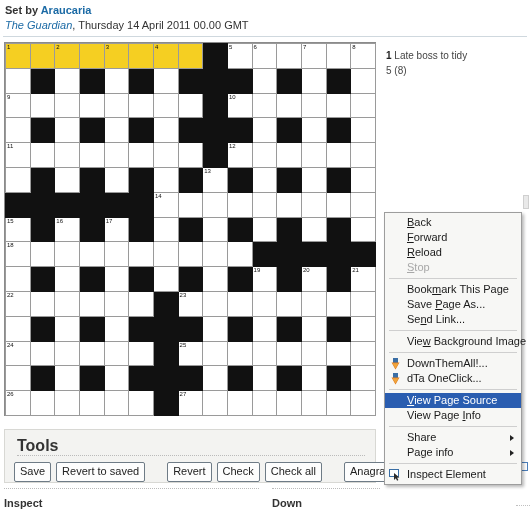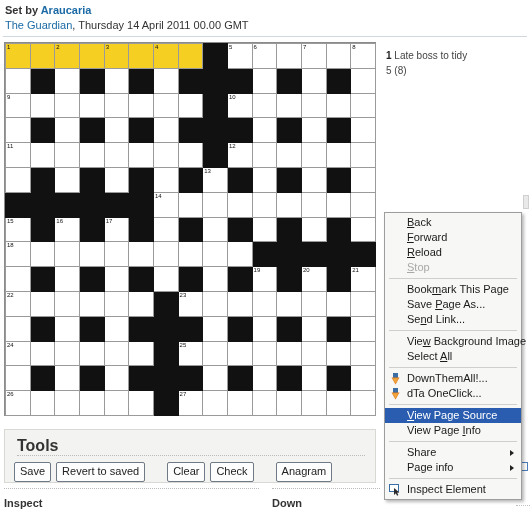--- a/index.html
+++ b/index.html
@@ -11,21 +11,21 @@
     color:#333333;
     overflow:hidden;
     position:relative;
   }
   .page{position:relative;width:530px;height:513px;overflow:hidden;}
 
   
   .byline{position:absolute;left:5px;top:4px;font-size:11px;font-weight:bold;color:#333;}
   .byline .setter{color:#1b6aa5;}
   .publine{position:absolute;left:5px;top:19px;font-size:11px;color:#333;}
-  .publine .paper{color:#1b6aa5;}
+  .publine .paper{color:#1b6aa5;font-style:italic;}
   .hdr-rule{position:absolute;left:3px;top:36px;width:524px;height:0;border-top:1px solid #cfd8de;}
 
   
   .grid-wrap{position:absolute;left:4px;top:42px;width:372px;height:374px;
     border:1px solid #8b8b8b;background:#8b8b8b;box-sizing:border-box;}
   table.grid{border-collapse:collapse;width:370px;height:372px;table-layout:fixed;}
   table.grid td{
     width:24.66px;height:24.8px;padding:0;margin:0;
     border:1px solid #9a9a9a;
     background:#ffffff;
@@ -431,22 +431,23 @@
     <span>5 (8)</span>
   </div>
 
   <div class="tools">
     <div class="tools-title">Tools</div>
     <div class="tools-rule"></div>
     <div class="tools-row" id="tools-row">
         <button class="btn">Save</button>
         <button class="btn">Revert to saved</button>
         <span class="gap"></span>
-        <button class="btn">Clear</button>
+        <button class="btn">Revert</button>
         <button class="btn">Check</button>
+        <button class="btn">Check all</button>
         <span class="gap"></span>
         <button class="btn">Anagram</button>
       </div>
   </div>
 
   <div class="acr-rule"></div>
   <div class="dwn-rule"></div>
   <div class="acr">Inspect</div>
   <div class="dwn">Down</div>
 
@@ -473,23 +474,20 @@
       </div>
       <div class="mi">
         <span class="lbl">Save <u>P</u>age As...</span>
       </div>
       <div class="mi">
         <span class="lbl">Se<u>n</u>d Link...</span>
       </div>
       <div class="sep"></div>
       <div class="mi">
         <span class="lbl">Vie<u>w</u> Background Image</span>
-      </div>
-      <div class="mi">
-        <span class="lbl">Select <u>A</u>ll</span>
       </div>
       <div class="sep"></div>
       <div class="mi">
         <svg class="dta-ico" viewBox="0 0 12 12">
           <rect x="3" y="0" width="5" height="5" fill="#3a6ea5"></rect>
           <polygon points="1.5,4.5 9.5,4.5 5.5,11.5" fill="#e07b1e"></polygon>
           <polygon points="2.5,5.2 8.5,5.2 5.5,10.4" fill="#f0a53c"></polygon>
         </svg>
         <span class="lbl">DownThemAll!...</span>
       </div>

